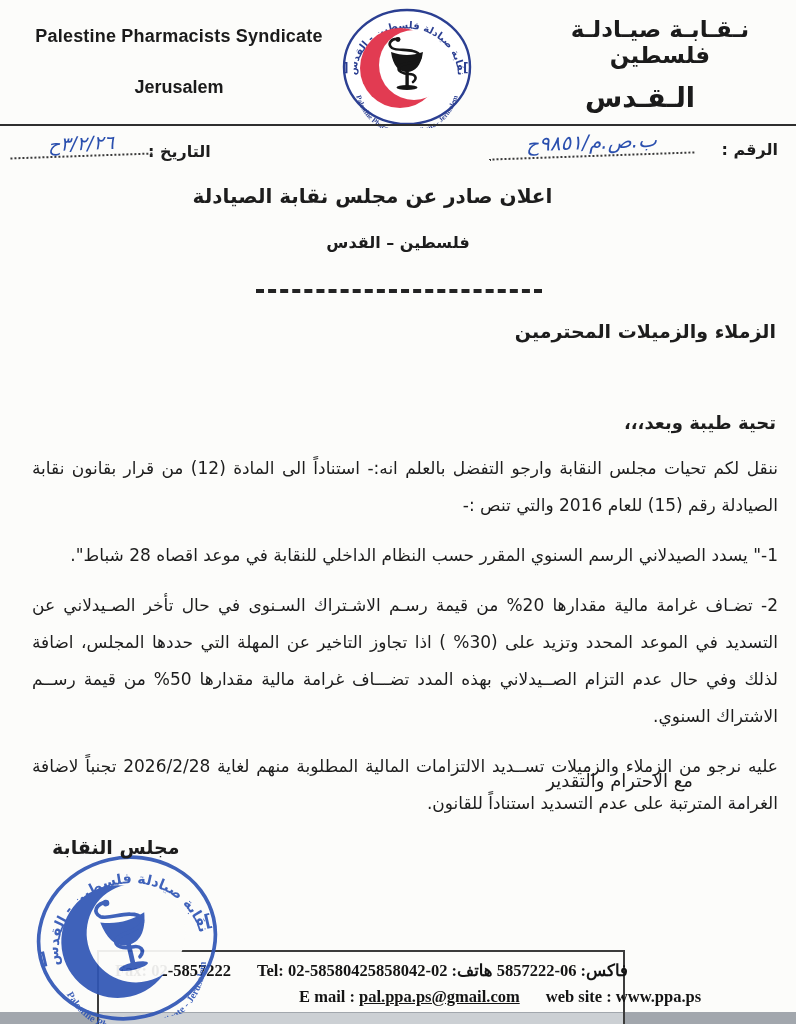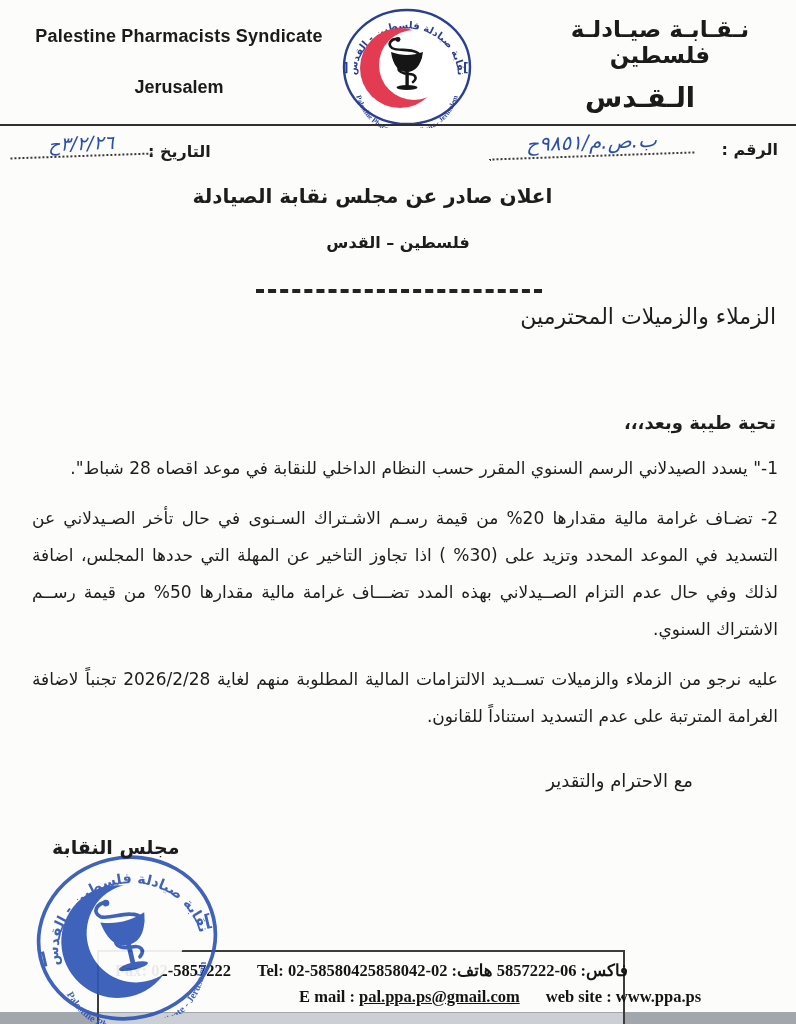--- a/index.html
+++ b/index.html
@@ -30,22 +30,22 @@
   .date-hand{position:absolute;left:10px;top:2px;width:142px;text-align:center;
     direction:rtl;border-bottom:2px dotted #3a3a3a;padding-bottom:1px;
     color:#2a4fae;font-size:19px;font-style:italic;transform:rotate(-2deg);}
   
   .title1{position:absolute;left:0;top:184px;width:729px;text-align:center;
     direction:rtl;font-weight:bold;font-size:20px;margin-left:8px;}
   .title2{position:absolute;left:0;top:233px;width:796px;text-align:center;
     direction:rtl;font-weight:bold;font-size:16px;}
   .dash-div{position:absolute;left:256px;top:289px;width:286px;height:0;
     border-top:4px dashed #232323;}
-  .salutation{position:absolute;right:32px;top:304px;direction:rtl;
-    font-weight:normal;font-size:22px;}
+  .salutation{position:absolute;right:32px;top:320px;direction:rtl;
+    font-weight:bold;font-size:19px;}
   .greeting{position:absolute;right:32px;top:412px;direction:rtl;
     font-weight:bold;font-size:18px;}
   
   .body-text{position:absolute;left:32px;right:30px;top:450px;direction:rtl;
     font-size:17px;line-height:37px;text-align:justify;text-align-last:right;}
   .body-text p{margin:0 0 13px 0;}
   .closing{position:absolute;right:115px;top:770px;direction:rtl;
     font-size:18px;}
   
   .sig{position:absolute;left:52px;top:836px;direction:rtl;
@@ -118,20 +118,21 @@
   </div>
 
   <div class="title1">اعلان صادر عن مجلس نقابة الصيادلة</div>
   <div class="title2">فلسطين – القدس</div>
   <div class="dash-div"></div>
 
   <div class="salutation">الزملاء والزميلات المحترمين</div>
   <div class="greeting">تحية طيبة وبعد،،،</div>
 
   <div class="body-text" dir="rtl">
+    <p>ننقل لكم تحيات مجلس النقابة وارجو التفضل بالعلم انه:- استناداً الى المادة (12) من قرار بقانون نقابة الصيادلة رقم (15) للعام 2016 والتي تنص :-</p>
     <p>1-" يسدد الصيدلاني الرسم السنوي المقرر حسب النظام الداخلي للنقابة في موعد اقصاه 28 شباط".</p>
     <p>2- تضـاف غرامة مالية مقدارها 20% من قيمة رسـم الاشـتراك السـنوى في حال تأخر الصـيدلاني عن التسديد في الموعد المحدد وتزيد على (30% ) اذا تجاوز التاخير عن المهلة التي حددها المجلس، اضافة لذلك وفي حال عدم التزام الصــيدلاني بهذه المدد تضـــاف غرامة مالية مقدارها 50% من قيمة رســم الاشتراك السنوي.</p>
     <p>عليه نرجو من الزملاء والزميلات تســديد الالتزامات المالية المطلوبة منهم لغاية 2026/2/28 تجنباً لاضافة الغرامة المترتبة على عدم التسديد استناداً للقانون.</p>
   </div>
 
   <div class="closing">مع الاحترام والتقدير</div>
 
   <div class="sig">مجلس النقابة</div>
 
   <div class="stamp">

